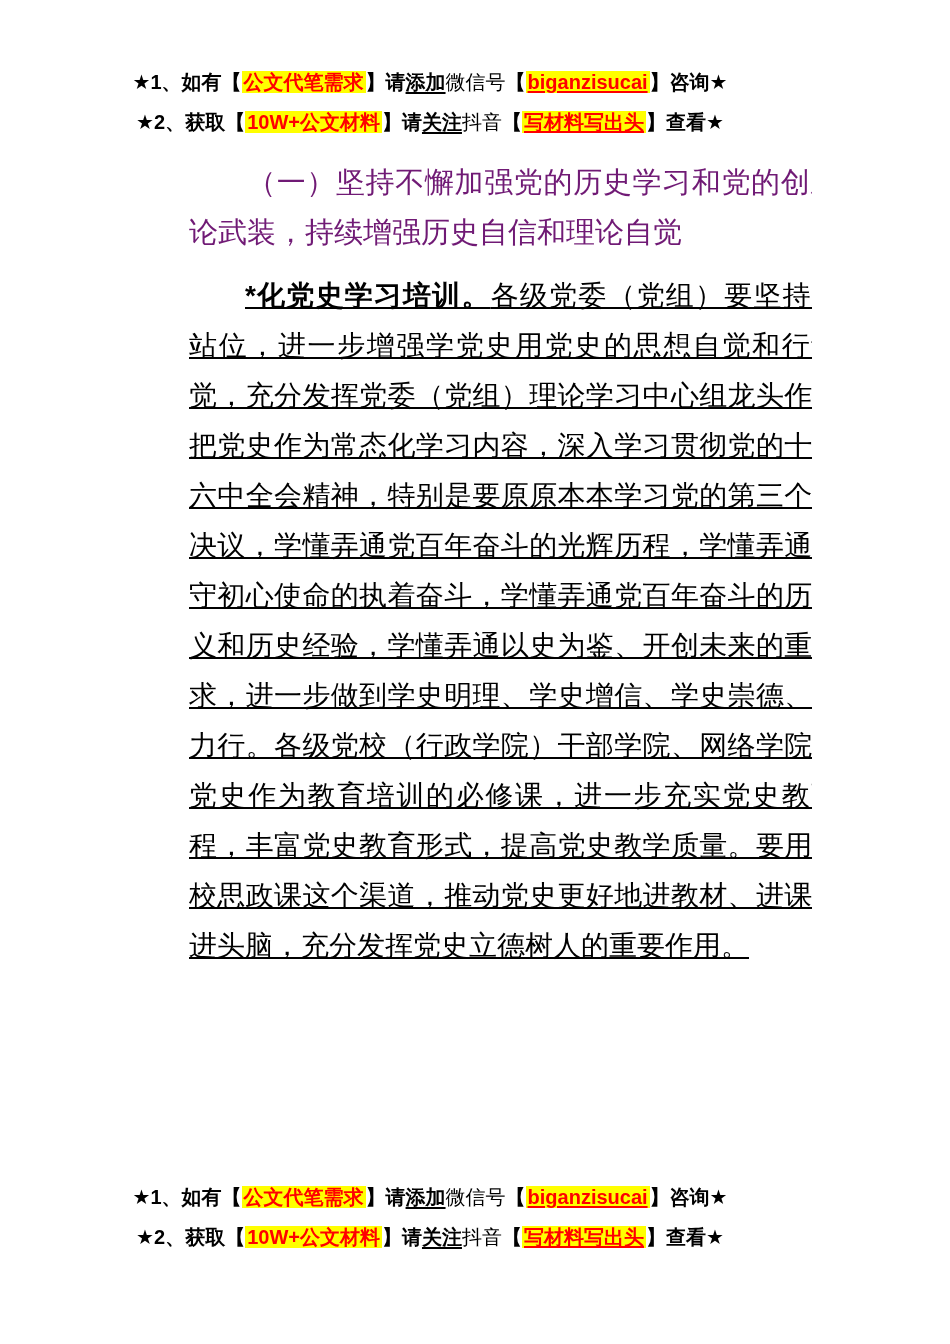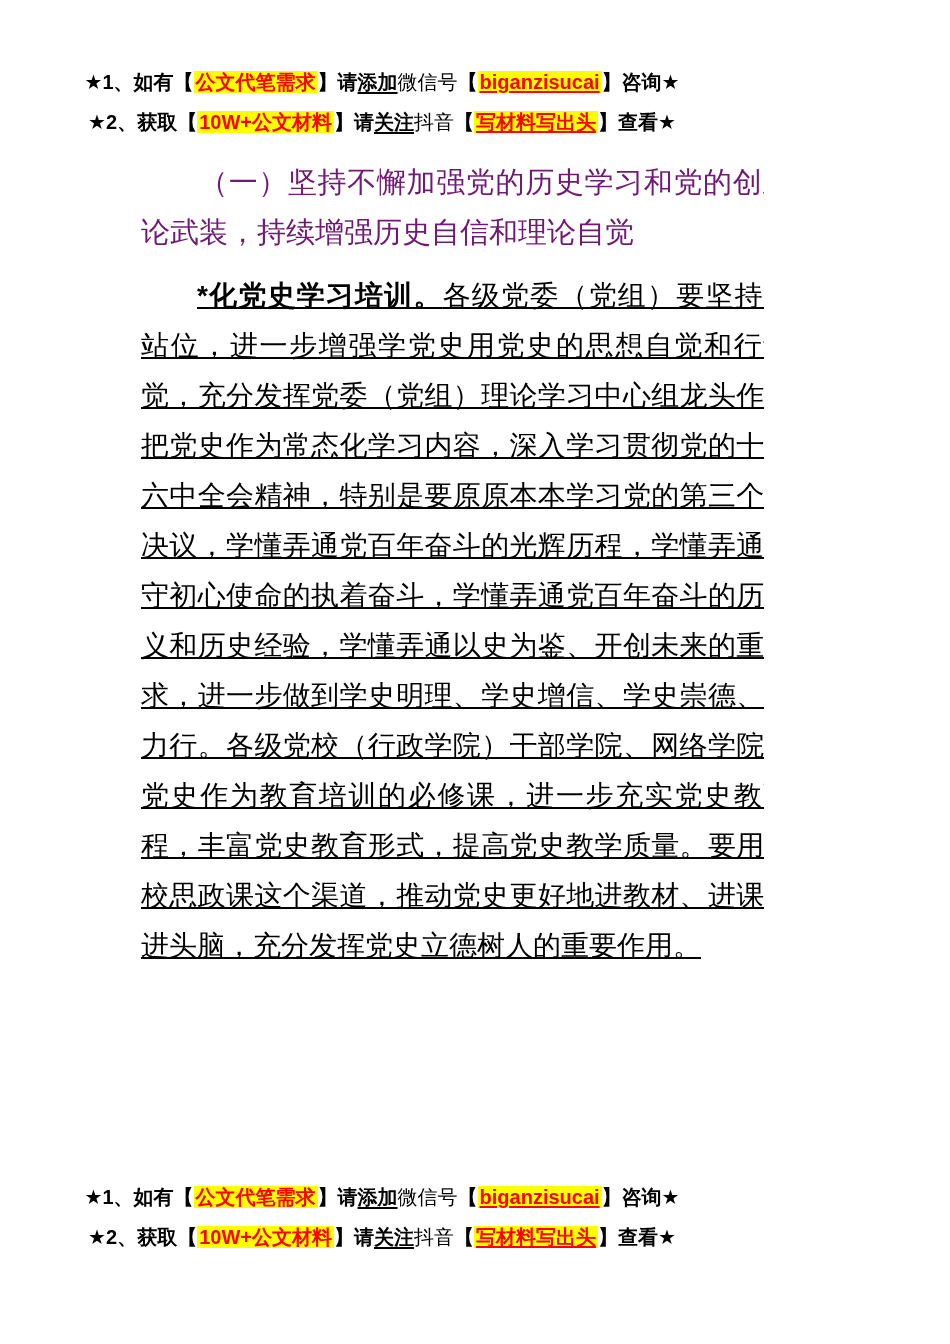--- a/index.html
+++ b/index.html
@@ -5,20 +5,21 @@
   * { margin:0; padding:0; box-sizing:border-box; }
   html, body { background:#ffffff; }
   .page {
     position:relative;
     width:764px;
     height:1344px;
     background:#ffffff;
     overflow:hidden;
     font-family:"Liberation Sans","DejaVu Sans",sans-serif;
     color:#000000;
+    margin-left:48px;
   }
   
   .promo {
     position:absolute;
     left:0; right:0;
     text-align:center;
     font-weight:bold;
     font-size:20px;
     line-height:40px;
     white-space:nowrap;

